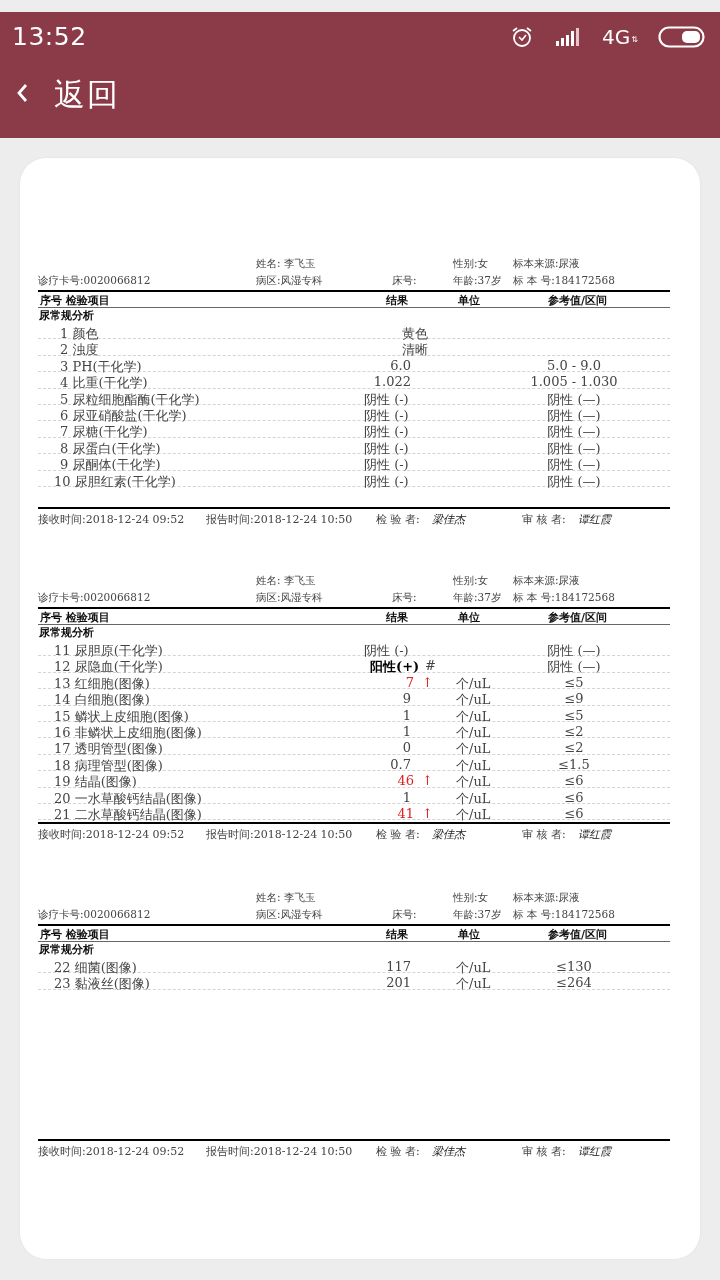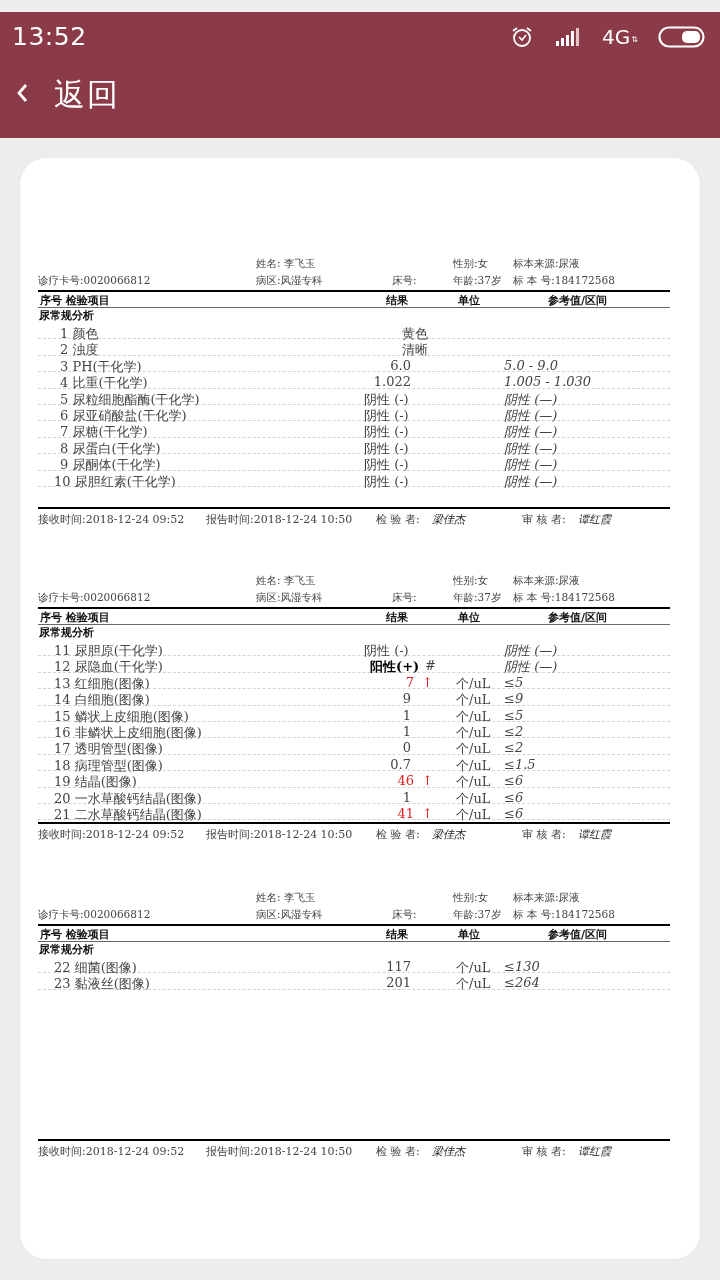--- a/index.html
+++ b/index.html
@@ -35,21 +35,21 @@
   .cols { position: relative; height: 16px; font-size: 11px; font-weight: bold; color: #111; border-bottom: 1px solid #666; }
   .cols span { position: absolute; top: 1px; white-space: nowrap; }
   .section { font-size: 11px; font-weight: bold; color: #111; height: 15px; line-height: 15px; padding-left: 1px; }
   .row { position: relative; height: 16.4px; font-size: 13px; border-bottom: 1px dashed #d4d4d4; color: #444; }
   .row span { position: absolute; top: 2px; white-space: nowrap; }
   .c-name { left: 22px; }
   .c-res { left: 326px; width: 76px; text-align: right; }
   .c-res.left { text-align: left; }
   .c-flag { left: 384px; color: #e02020; }
   .c-unit { left: 418px; }
-  .c-ref { left: 466px; width: 140px; text-align: left; font-style: italic; }
+  .c-ref { left: 466px; width: 140px; text-align: center; }
   .high { color: #e02020; }
   .bold { font-weight: bold; color: #000; }
 
   .footer { position: absolute; left: 18px; width: 632px; font-family: "DejaVu Serif", "Liberation Serif", serif; }
   .footer .rule { height: 1.5px; background: #000; }
   .footer .line { position: relative; height: 18px; font-size: 11px; color: #444; }
   .footer .line span { position: absolute; top: 3px; white-space: nowrap; }
   .sig { font-family: "DejaVu Serif", serif; font-style: italic; color: #222; }
 </style>
 </head>

